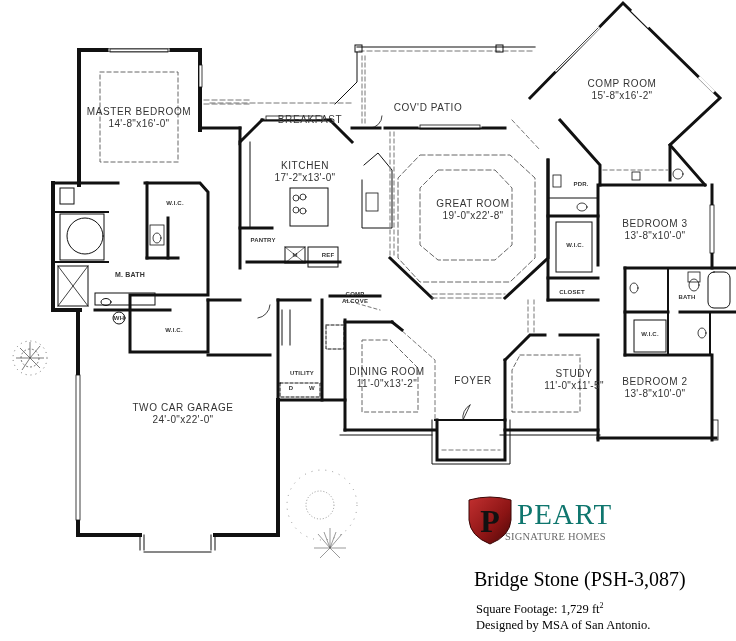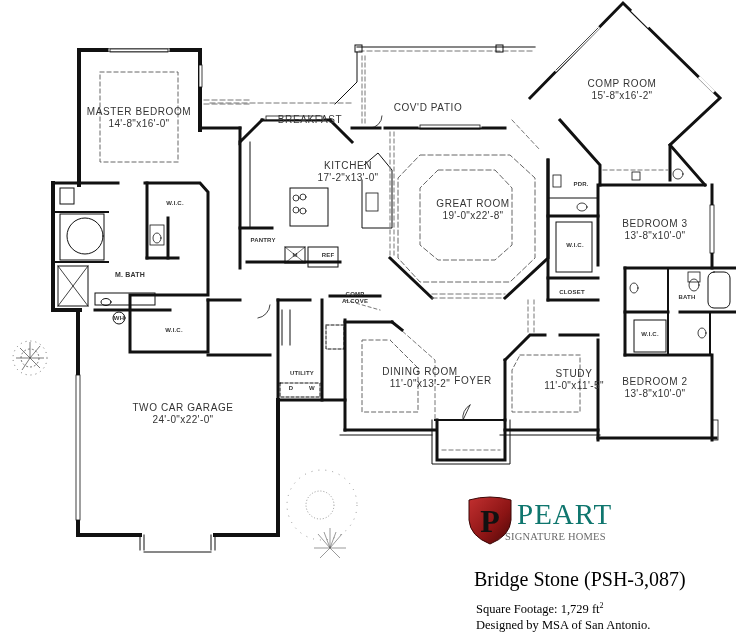--- a/index.html
+++ b/index.html
@@ -239,21 +239,21 @@
 <div class="lbl" style="left:310px;top:114px;">
   <span class="nm">BREAKFAST</span>
 </div>
 <div class="lbl" style="left:428px;top:102px;">
   <span class="nm">COV'D PATIO</span>
 </div>
 <div class="lbl" style="left:622px;top:78px;">
   <span class="nm">COMP ROOM</span>
   <span class="dm">15'-8"x16'-2"</span>
 </div>
-<div class="lbl" style="left:305px;top:160px;margin-left:43px;">
+<div class="lbl" style="left:305px;top:160px;">
   <span class="nm">KITCHEN</span>
   <span class="dm">17'-2"x13'-0"</span>
 </div>
 <div class="lbl" style="left:473px;top:198px;">
   <span class="nm">GREAT ROOM</span>
   <span class="dm">19'-0"x22'-8"</span>
 </div>
 <div class="lbl xs" style="left:581px;top:181px;">
   <span class="nm">PDR.</span>
 </div>
@@ -299,21 +299,21 @@
 </div>
 <div class="lbl xs" style="left:302px;top:370px;">
   <span class="nm">UTILITY</span>
 </div>
 <div class="lbl xs" style="left:291px;top:385px;">
   <span class="nm">D</span>
 </div>
 <div class="lbl xs" style="left:312px;top:385px;">
   <span class="nm">W</span>
 </div>
-<div class="lbl" style="left:387px;top:366px;margin-left:33px;">
+<div class="lbl" style="left:387px;top:366px;">
   <span class="nm">DINING ROOM</span>
   <span class="dm">11'-0"x13'-2"</span>
 </div>
 <div class="lbl" style="left:473px;top:375px;">
   <span class="nm">FOYER</span>
 </div>
 <div class="lbl" style="left:550px;top:368px;margin-left:24px;">
   <span class="nm">STUDY</span>
   <span class="dm">11'-0"x11'-5"</span>
 </div>

